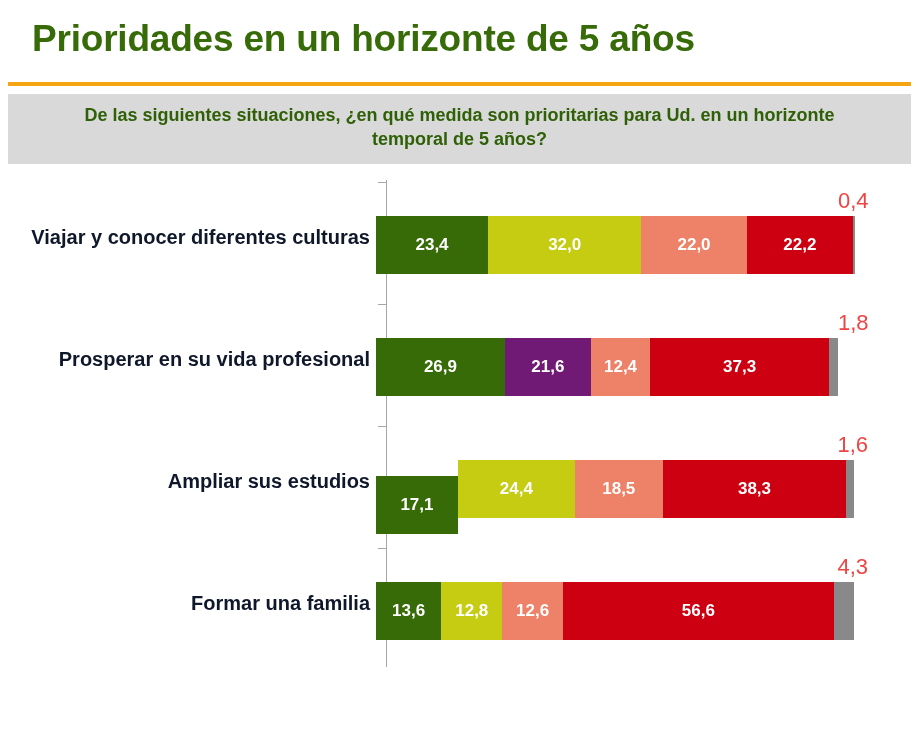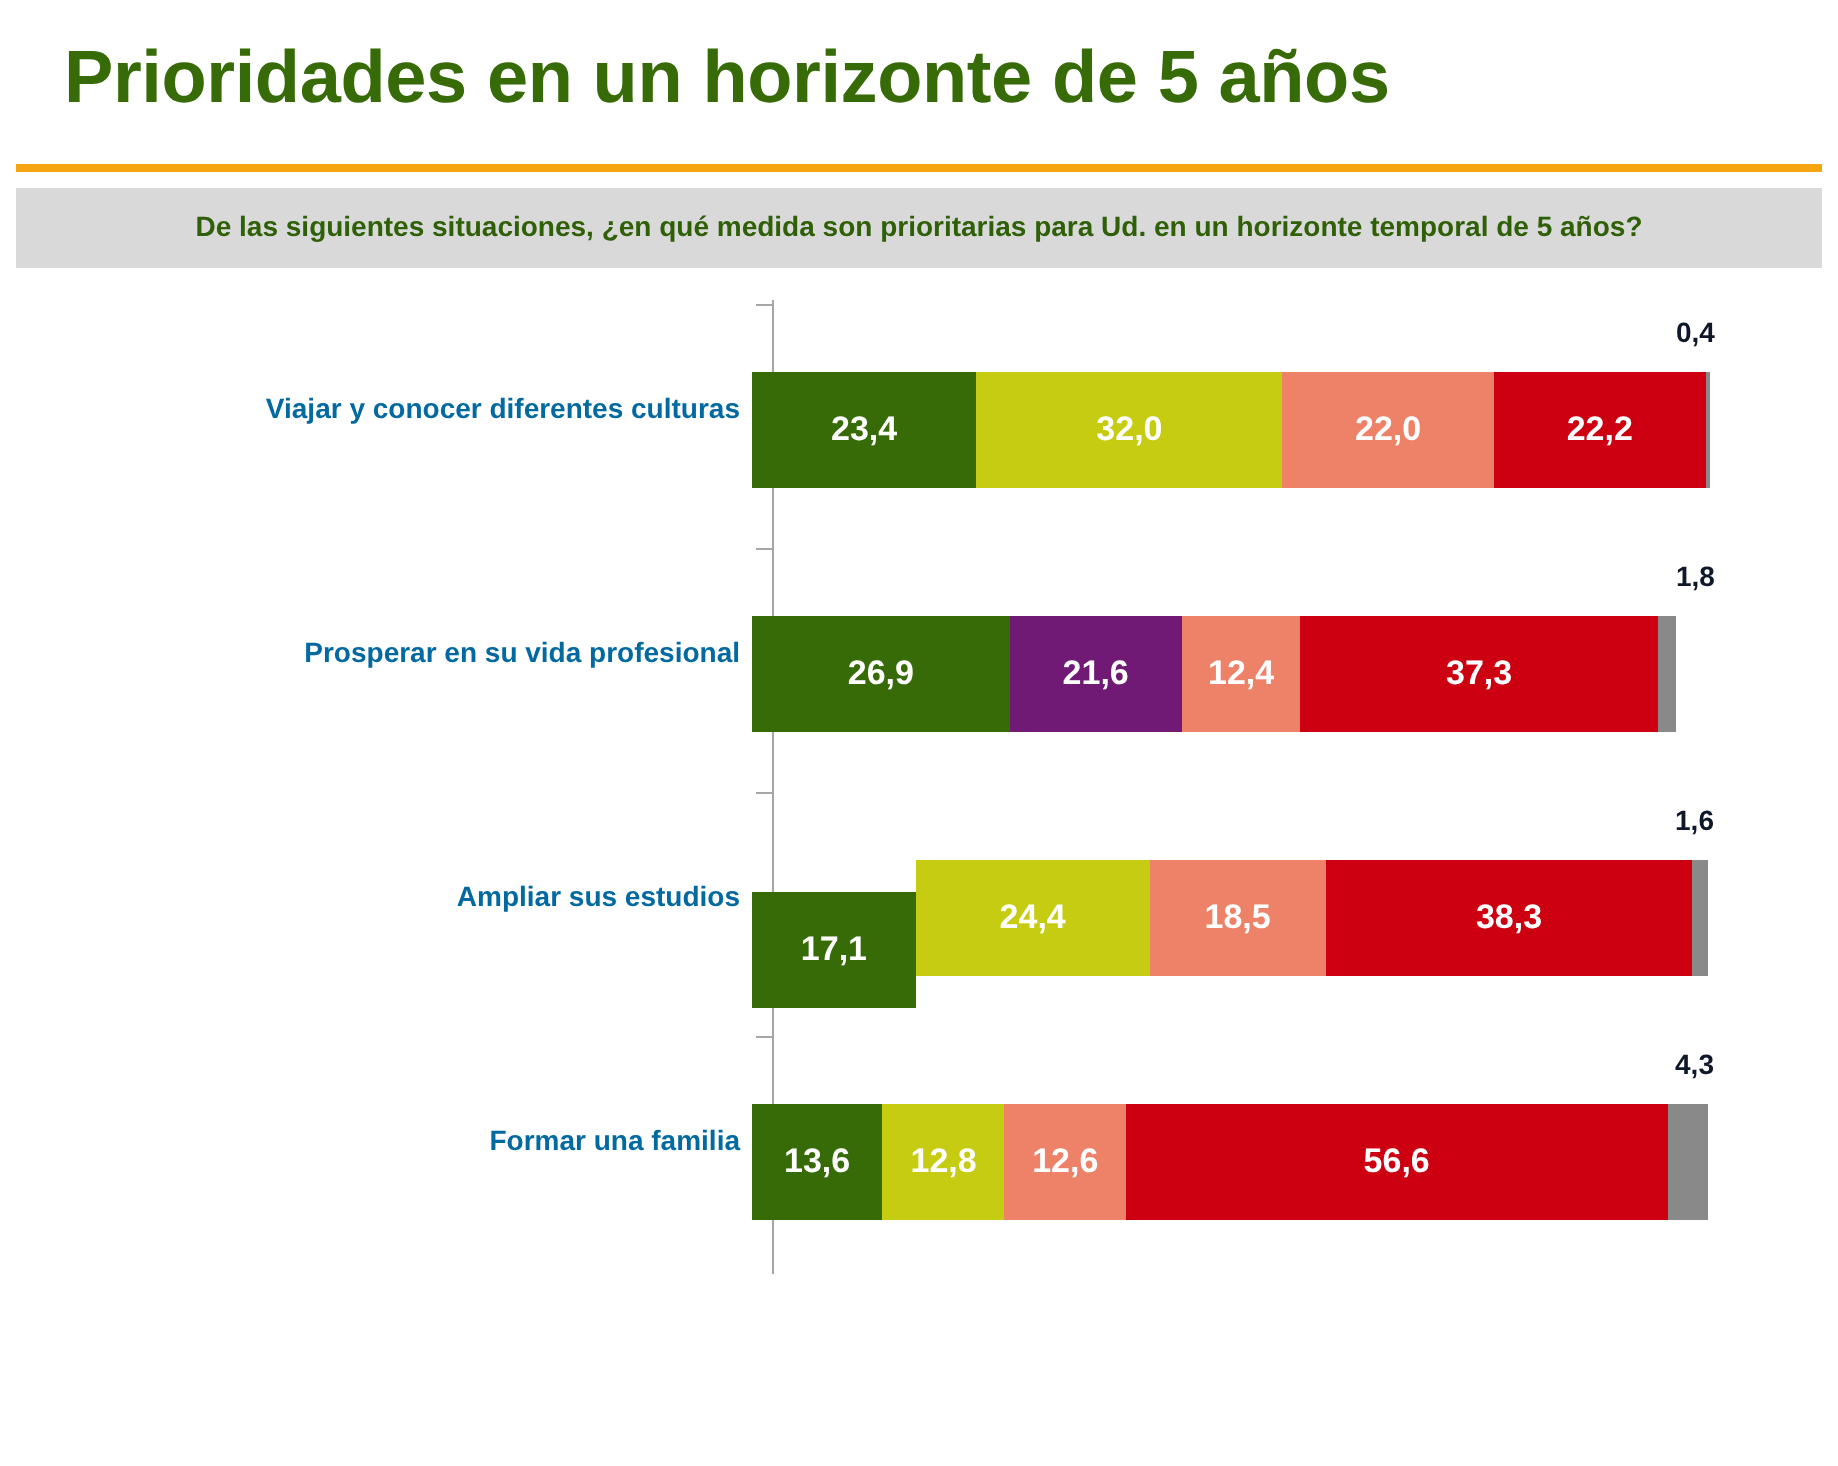--- a/index.html
+++ b/index.html
@@ -47,21 +47,21 @@
 
   
   .question-band {
     margin: 4px 8px 0 8px;
     background: #D9D9D9;
     padding: 10px 40px 12px 40px;
     box-sizing: border-box;
     text-align: center;
   }
   .question-text {
-    font-size: 14px;
+    font-size: 18px;
     font-weight: bold;
     color: #2F6007;
     line-height: 1.32;
     display: block;
   }
 
   
   .chart-area {
     position: relative;
     margin-top: 10px;
@@ -97,23 +97,23 @@
     left: 0;
     width: 919px;
     height: 122px;
   }
   .cat-label {
     position: absolute;
     right: 549px;           
     top: 44px;
     width: 360px;
     text-align: right;
-    font-size: 14px;
-    font-weight: bold;
-    color: #0369a1;
+    font-size: 20px;
+    font-weight: bold;
+    color: #0f172a;
     white-space: nowrap;
   }
   .bar {
     position: absolute;
     left: 376px;
     top: 34px;
     height: 58px;
     display: flex;
   }
   .seg {
@@ -126,23 +126,23 @@
     font-weight: bold;
     overflow: hidden;
     box-sizing: border-box;
   }
   .seg-label {
     white-space: nowrap;
   }
   .outside-label {
     position: absolute;
     top: 6px;
-    font-size: 14px;
-    font-weight: bold;
-    color: #0f172a;
+    font-size: 22px;
+    font-weight: normal;
+    color: #ef4444;
     white-space: nowrap;
   }
 </style>
 </head>
 <body>
 
 <div class="title-block">
   <div class="slide-title">Prioridades en un horizonte de 5 años</div>
 </div>
 

